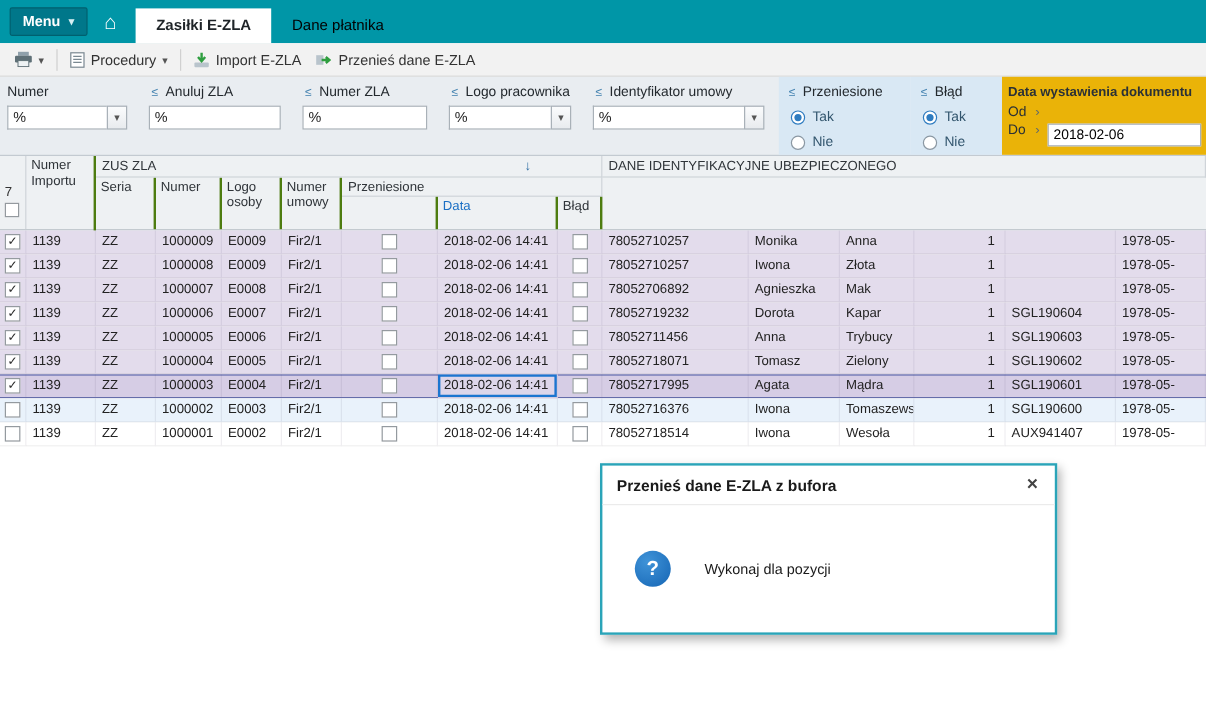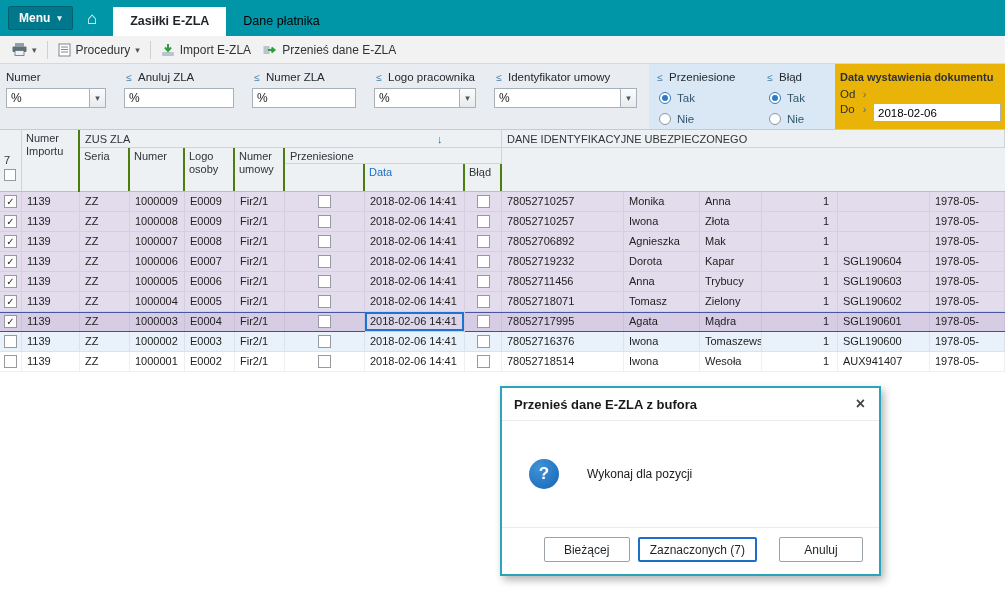--- a/index.html
+++ b/index.html
@@ -509,18 +509,13 @@
 
 <div class="dialog">
   <div class="dialog-title">
     <span>Przenieś dane E-ZLA z bufora</span>
     <span class="dialog-close">×</span>
   </div>
   <div class="dialog-body">
     <span class="q-icon">?</span>
     <span class="dialog-msg">Wykonaj dla pozycji</span>
   </div>
-  <div class="dialog-footer">
-    <button class="dbtn">Bieżącej</button>
-    <button class="dbtn primary">Zaznaczonych (7)</button>
-    <button class="dbtn cancel">Anuluj</button>
-  </div>
 </div>
 
 </body></html>

